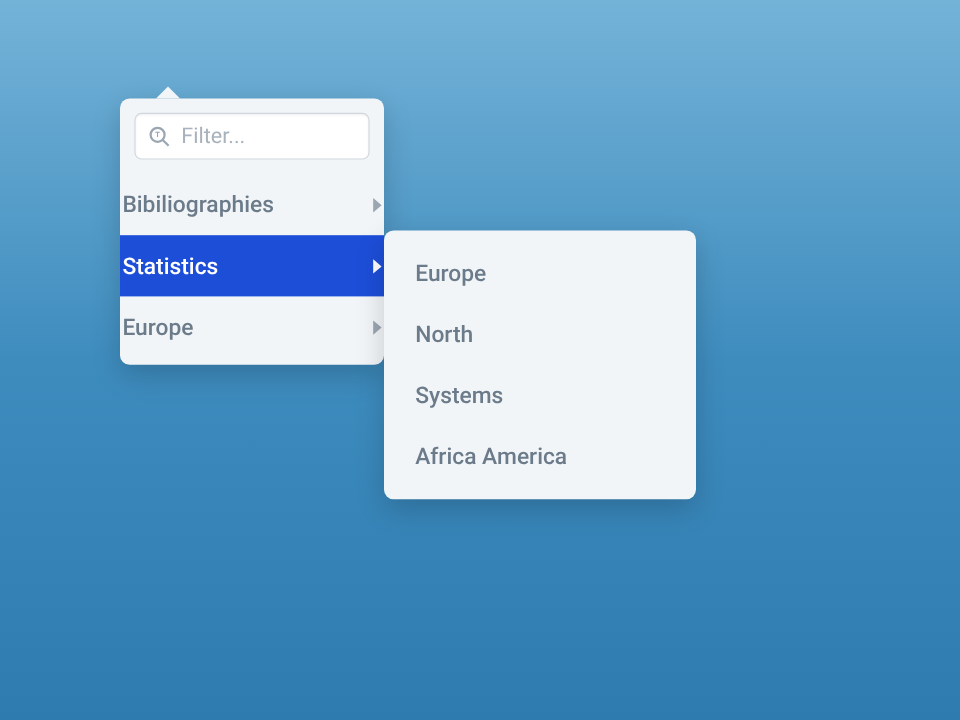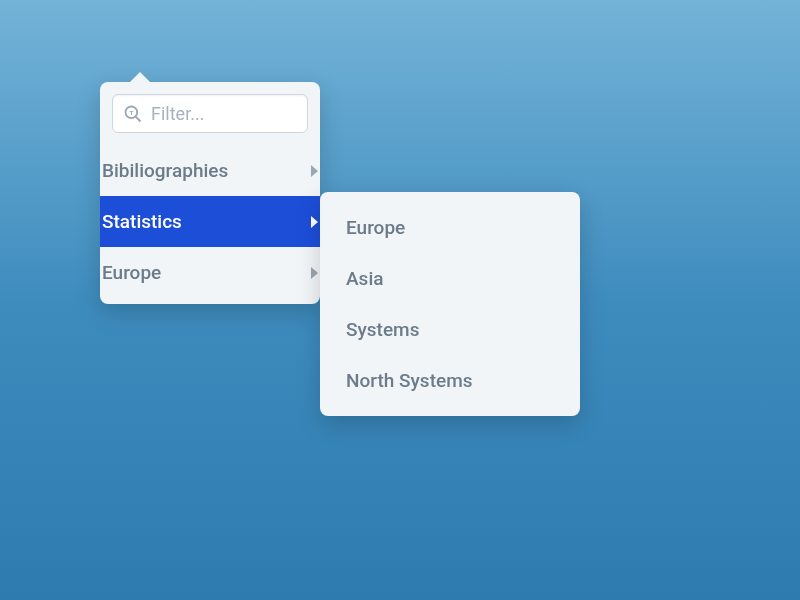--- a/index.html
+++ b/index.html
@@ -161,21 +161,21 @@
       <span class="chevron"></span>
     </div>
   </div>
 </div>
 
 <div class="submenu">
   <div class="submenu-item">
     <span>Europe</span>
   </div>
   <div class="submenu-item">
-    <span>Asia</span>
+    <span>North</span>
   </div>
   <div class="submenu-item">
     <span>Systems</span>
   </div>
   <div class="submenu-item">
-    <span>North Systems</span>
+    <span>Africa America</span>
   </div>
 </div>
 
 </body></html>

